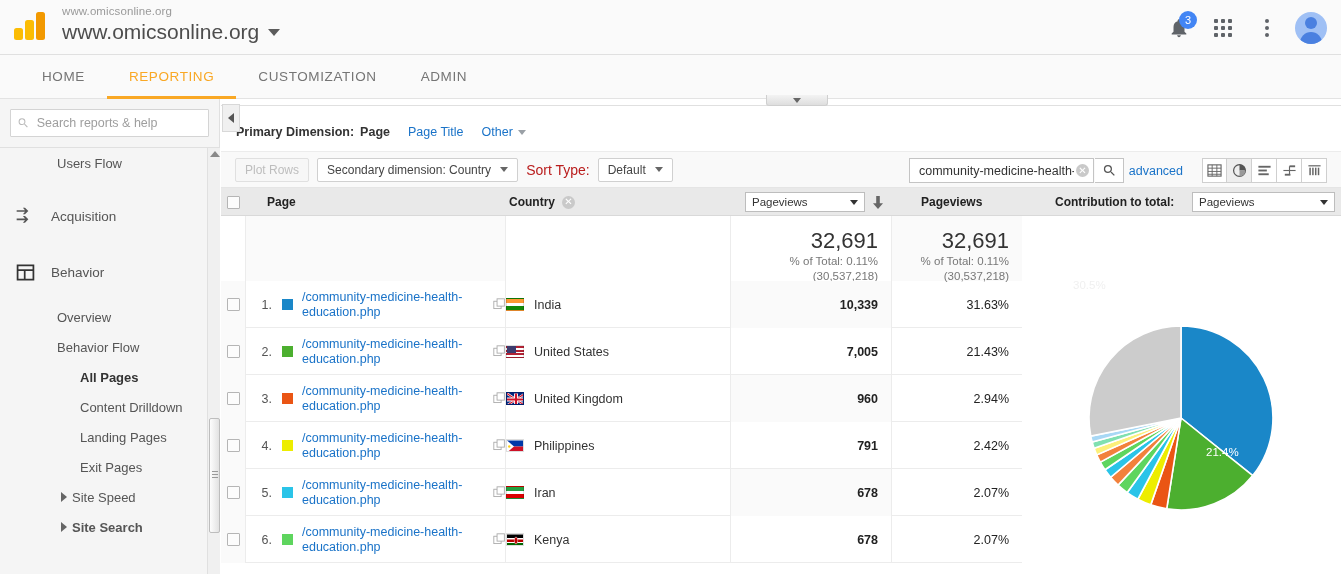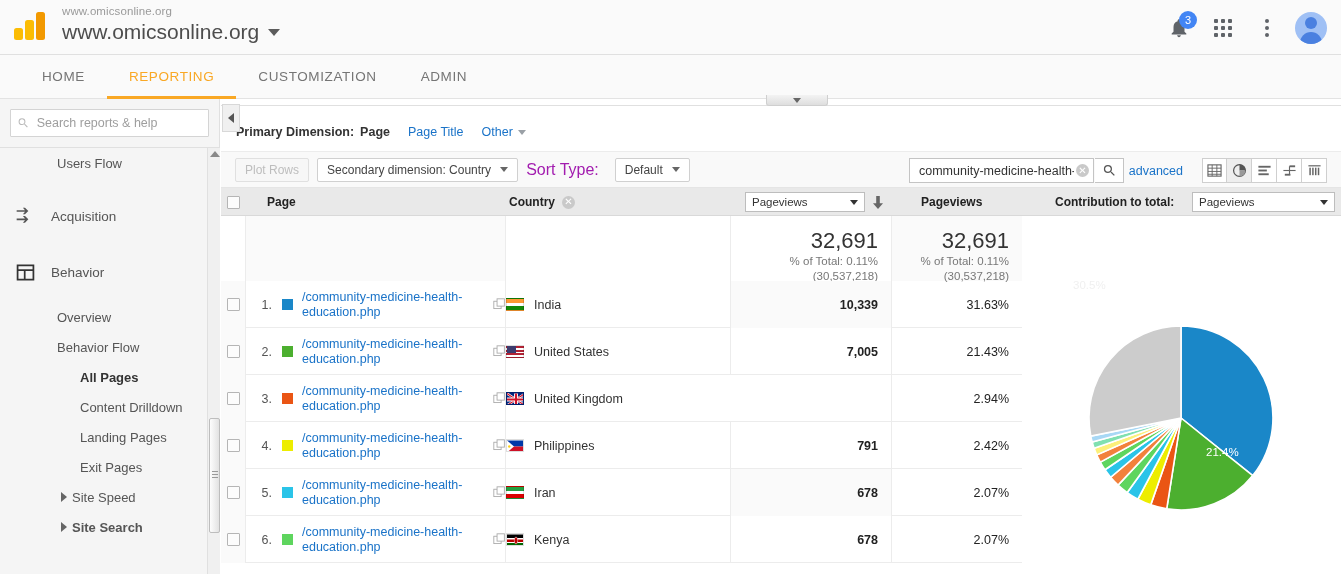--- a/index.html
+++ b/index.html
@@ -141,21 +141,21 @@
     display:flex; align-items:center; padding: 0 14px;
   }
   .btn {
     height:24px; border:1px solid #d0d0d0; background:#fff; border-radius:2px;
     display:flex;align-items:center; padding:0 9px; font-size:12px; color:#444; cursor:pointer;
     margin-right:8px; white-space:nowrap;
   }
   .btn.disabled { color:#bdbdbd; background:#f7f7f7; border-color:#e0e0e0; cursor:default;}
   .btn .c { width:0;height:0;border-left:4px solid transparent;border-right:4px solid transparent;
             border-top:5px solid #666; margin-left:9px;}
-  .tb-lbl { font-size:16px; color:#a21caf; margin-right:16px; }
+  .tb-lbl { font-size:14px; color:#b91c1c; margin-right:8px; }
   .searchfield {
     position:absolute; right:247px; top:6px; height:25px; width:185px;
     border:1px solid #c4c4c4; background:#fff; display:flex;align-items:center; padding:0 4px 0 7px;
   }
   .searchfield input {
     border:none;outline:none;font-size:12.5px;color:#333;width:100%;
     font-family:"Liberation Sans",sans-serif;
   }
   .clear-x {
     width:13px;height:13px;border-radius:50%;background:#c9c9c9;color:#fff;font-size:10px;
@@ -557,20 +557,21 @@
             <svg width="18" height="13" viewBox="0 0 60 40" style="position:absolute;left:0;top:0;">
               <rect width="60" height="40" fill="#00247d"></rect>
               <path d="M0,0 L60,40 M60,0 L0,40" stroke="#fff" stroke-width="8"></path>
               <path d="M0,0 L60,40 M60,0 L0,40" stroke="#cf142b" stroke-width="4"></path>
               <path d="M30,0 V40 M0,20 H60" stroke="#fff" stroke-width="13"></path>
               <path d="M30,0 V40 M0,20 H60" stroke="#cf142b" stroke-width="7"></path>
             </svg>
           </span>
           <span class="cname">United Kingdom</span>
         </div>
+        <div class="cell c-pv">960</div>
         <div class="cell c-pct">2.94%</div>
         <div class="cell c-rest"></div>
       </div>
 
       <div class="row" style="top:234px;">
         <div class="cell c-check">
             <span class="chk"></span>
           </div>
         <div class="cell c-idx">4.</div>
         <div class="cell c-page">

